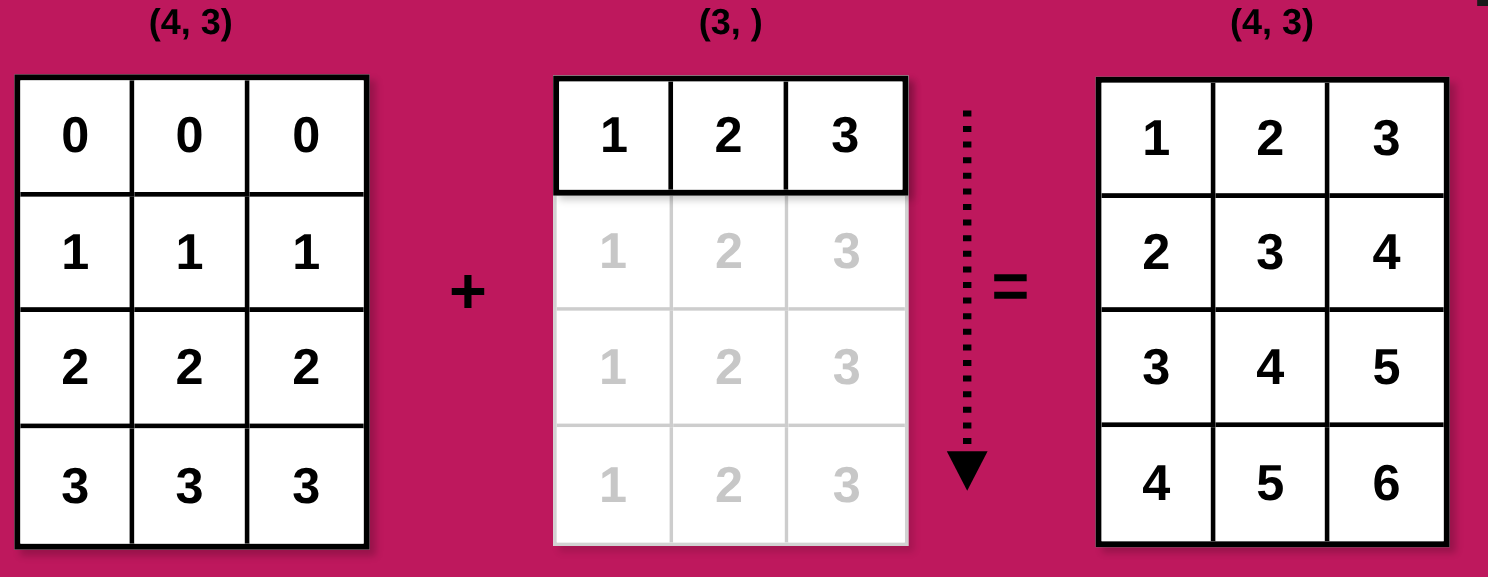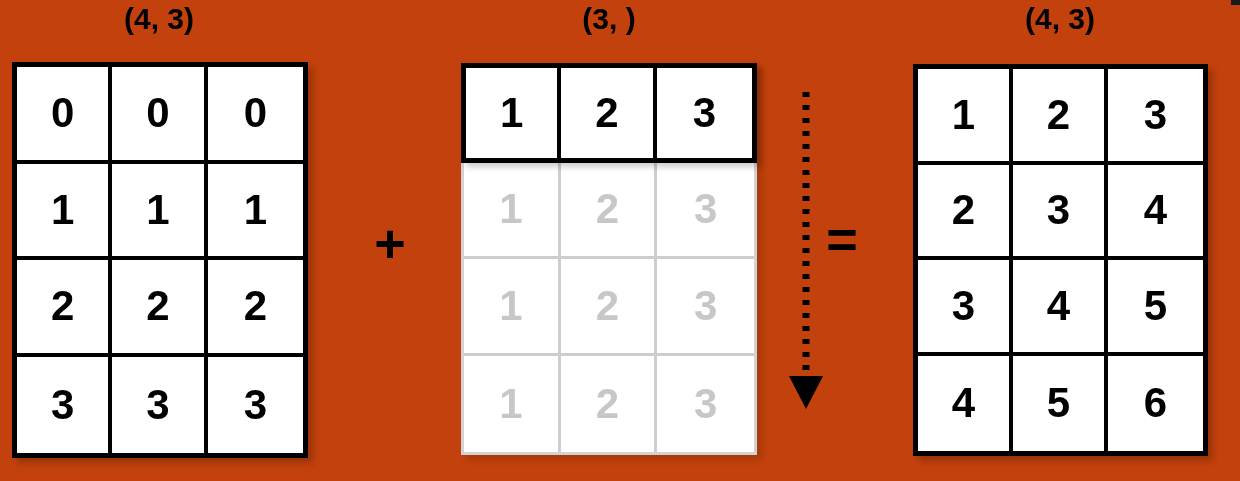--- a/index.html
+++ b/index.html
@@ -7,21 +7,21 @@
     padding: 0;
     background: #ffffff;
   }
   body {
     font-family: "Liberation Sans", sans-serif;
   }
   #canvas {
     position: relative;
     width: 1240px;
     height: 481px;
-    background: #c2410c;
+    background: #be185d;
     overflow: hidden;
   }
 
   
   .shape-label {
     position: absolute;
     font-family: "Liberation Sans", sans-serif;
     font-weight: bold;
     font-size: 30px;
     line-height: 30px;

